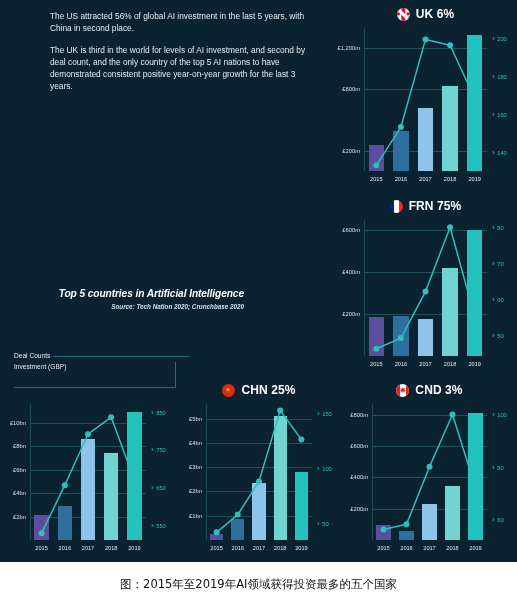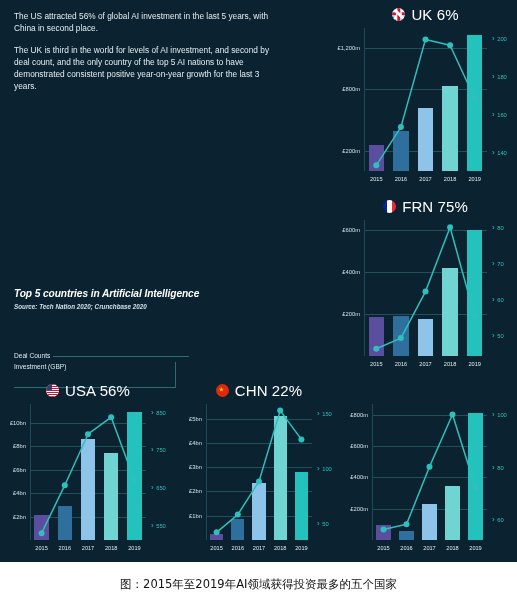--- a/index.html
+++ b/index.html
@@ -17,43 +17,44 @@
   }
   
   .header { position: absolute; left: 0; top: 0; width: 334px; height: 140px; padding: 10px 14px 0 14px; }
   .header-title {
     color: #ffffff; font-size: 14.5px; font-weight: bold;
     letter-spacing: -0.2px; line-height: 1.2; margin-bottom: 11px;
   }
   .header-para {
     color: #e2edf2; font-size: 8.3px; line-height: 1.45; margin-bottom: 10px;
     max-width: 268px;
+    margin-left: 36px;
   }
   
-  .midsec { position: absolute; left: 14px; top: 288px; width: 230px; }
+  .midsec { position: absolute; left: 14px; top: 288px; width: 230px; text-align: right; }
   .midsec-title {
     color: #ffffff; font-size: 10.2px; font-style: italic; font-weight: bold;
     letter-spacing: -0.1px; margin-bottom: 4px;
   }
   .midsec-source { color: #cfe0e8; font-size: 6.3px; font-style: italic; font-weight: bold; }
   .legend { position: absolute; left: 14px; top: 352px; width: 175px; }
   .legend-row { position: relative; color: #dfeaf0; font-size: 6.6px; height: 11px; }
   .legend-row .lbl { position: relative; z-index: 2; background: #0b2230; padding-right: 3px; display: inline-block; }
   .legend-line { position: absolute; left: 0; right: 0; top: 4px; height: 1px; background: #2b6b72; z-index: 1; }
   .legend-brace {
     position: absolute; left: 0; top: 10px; width: 162px; height: 26px;
     border-right: 1px solid #2b6b72; border-bottom: 1px solid #2b6b72; border-top: none;
   }
   
   .panel { position: absolute; }
   .panel-head {
     display: flex; align-items: center; justify-content: center; gap: 6px;
     height: 20px; margin-bottom: 2px;
   }
-  .panel-title { color: #ffffff; font-size: 15px; font-weight: 400; letter-spacing: 0.1px; text-align: center; }
+  .panel-title { color: #ffffff; font-size: 12px; font-weight: 700; letter-spacing: 0.1px; text-align: center; }
   .flag { width: 13px; height: 13px; border-radius: 50%; overflow: hidden; position: relative; flex: none; }
   .flag-uk { background: #00247d; }
   .flag-uk::before, .flag-uk::after {
     content: ""; position: absolute; left: 50%; top: -20%; width: 3px; height: 140%;
     background: #ffffff; transform-origin: center;
   }
   .flag-uk::before { transform: translateX(-50%) rotate(45deg); }
   .flag-uk::after { transform: translateX(-50%) rotate(-45deg); }
   .flag-uk i {
     position: absolute; left: 0; top: 50%; width: 100%; height: 3.4px;
@@ -205,33 +206,20 @@
           <polyline points="12.3,128.8 36.9,118.1 61.5,71.6 86.1,7.2 110.7,96.6" fill="none" stroke="#2fc0bd" stroke-width="1.5" stroke-linejoin="round" stroke-linecap="round"></polyline>
           <circle cx="12.3" cy="128.8" r="3" fill="#2fc0bd"></circle>
           <circle cx="36.9" cy="118.1" r="3" fill="#2fc0bd"></circle>
           <circle cx="61.5" cy="71.6" r="3" fill="#2fc0bd"></circle>
           <circle cx="86.1" cy="7.2" r="3" fill="#2fc0bd"></circle>
           <circle cx="110.7" cy="96.6" r="3" fill="#2fc0bd"></circle>
         </svg>
       </div>
     </div>
   <div class="panel" id="panel-usa" style="left:0px;   top:380px; width:176px; height:178px;">
-      <div class="panel-head">
-        <span class="flag" style="background: rgb(255, 255, 255);">
-          <span style="position: absolute; left: 0px; width: 100%; height: 1.05px; background: rgb(178, 34, 52); top: 0.4px;"></span>
-          <span style="position: absolute; left: 0px; width: 100%; height: 1.05px; background: rgb(178, 34, 52); top: 2.35px;"></span>
-          <span style="position: absolute; left: 0px; width: 100%; height: 1.05px; background: rgb(178, 34, 52); top: 4.3px;"></span>
-          <span style="position: absolute; left: 0px; width: 100%; height: 1.05px; background: rgb(178, 34, 52); top: 6.25px;"></span>
-          <span style="position: absolute; left: 0px; width: 100%; height: 1.05px; background: rgb(178, 34, 52); top: 8.2px;"></span>
-          <span style="position: absolute; left: 0px; width: 100%; height: 1.05px; background: rgb(178, 34, 52); top: 10.15px;"></span>
-          <span style="position: absolute; left: 0px; width: 100%; height: 1.05px; background: rgb(178, 34, 52); top: 12.1px;"></span>
-          <span style="position: absolute; left: 0px; top: 0px; width: 6px; height: 6.5px; background: rgb(60, 59, 110);"></span>
-        </span>
-        <span class="panel-title">USA 56%</span>
-      </div>
       <div class="plot" style="position: absolute; left: 30px; top: 24px; width: 116px; height: 136px;">
         <div class="gridline" style="left: 0px; width: 116px; top: 18.7586px;"></div>
         <div class="ytick-left" style="right: 120px; top: 18.7586px; width: 25px;">£10bn</div>
         <div class="gridline" style="left: 0px; width: 116px; top: 42.2069px;"></div>
         <div class="ytick-left" style="right: 120px; top: 42.2069px; width: 25px;">£8bn</div>
         <div class="gridline" style="left: 0px; width: 116px; top: 65.6552px;"></div>
         <div class="ytick-left" style="right: 120px; top: 65.6552px; width: 25px;">£6bn</div>
         <div class="gridline" style="left: 0px; width: 116px; top: 89.1034px;"></div>
         <div class="ytick-left" style="right: 120px; top: 89.1034px; width: 25px;">£4bn</div>
         <div class="gridline" style="left: 0px; width: 116px; top: 112.552px;"></div>
@@ -259,21 +247,21 @@
           <circle cx="81.2" cy="13.2" r="3" fill="#2fc0bd"></circle>
           <circle cx="104.4" cy="76.3" r="3" fill="#2fc0bd"></circle>
         </svg>
       </div>
     </div>
   <div class="panel" id="panel-chn" style="left:176px; top:380px; width:166px; height:178px;">
       <div class="panel-head">
         <span class="flag flag-cn">
           <i></i>
         </span>
-        <span class="panel-title">CHN 22%</span>
+        <span class="panel-title">CHN 25%</span>
       </div>
       <div class="plot" style="position: absolute; left: 30px; top: 24px; width: 106px; height: 136px;">
         <div class="gridline" style="left: 0px; width: 106px; top: 14.5714px;"></div>
         <div class="ytick-left" style="right: 110px; top: 14.5714px; width: 25px;">£5bn</div>
         <div class="gridline" style="left: 0px; width: 106px; top: 38.8571px;"></div>
         <div class="ytick-left" style="right: 110px; top: 38.8571px; width: 25px;">£4bn</div>
         <div class="gridline" style="left: 0px; width: 106px; top: 63.1429px;"></div>
         <div class="ytick-left" style="right: 110px; top: 63.1429px; width: 25px;">£3bn</div>
         <div class="gridline" style="left: 0px; width: 106px; top: 87.4286px;"></div>
         <div class="ytick-left" style="right: 110px; top: 87.4286px; width: 25px;">£2bn</div>
@@ -297,20 +285,26 @@
           <polyline points="10.6,128.3 31.8,110.6 53.0,77.4 74.2,6.6 95.4,35.4" fill="none" stroke="#2fc0bd" stroke-width="1.5" stroke-linejoin="round" stroke-linecap="round"></polyline>
           <circle cx="10.6" cy="128.3" r="3" fill="#2fc0bd"></circle>
           <circle cx="31.8" cy="110.6" r="3" fill="#2fc0bd"></circle>
           <circle cx="53.0" cy="77.4" r="3" fill="#2fc0bd"></circle>
           <circle cx="74.2" cy="6.6" r="3" fill="#2fc0bd"></circle>
           <circle cx="95.4" cy="35.4" r="3" fill="#2fc0bd"></circle>
         </svg>
       </div>
     </div>
   <div class="panel" id="panel-cnd" style="left:342px; top:380px; width:175px; height:178px;">
+      <div class="panel-head">
+        <span class="flag flag-ca">
+          <i></i>
+        </span>
+        <span class="panel-title">CND 3%</span>
+      </div>
       <div class="plot" style="position: absolute; left: 30px; top: 24px; width: 115px; height: 136px;">
         <div class="gridline" style="left: 0px; width: 115px; top: 10.9425px;"></div>
         <div class="ytick-left" style="right: 119px; top: 10.9425px; width: 25px;">£800m</div>
         <div class="gridline" style="left: 0px; width: 115px; top: 42.2069px;"></div>
         <div class="ytick-left" style="right: 119px; top: 42.2069px; width: 25px;">£600m</div>
         <div class="gridline" style="left: 0px; width: 115px; top: 73.4713px;"></div>
         <div class="ytick-left" style="right: 119px; top: 73.4713px; width: 25px;">£400m</div>
         <div class="gridline" style="left: 0px; width: 115px; top: 104.736px;"></div>
         <div class="ytick-left" style="right: 119px; top: 104.736px; width: 25px;">£200m</div>
         <div class="ytick-right" style="left: 120px; top: 10.4615px;">100</div>

